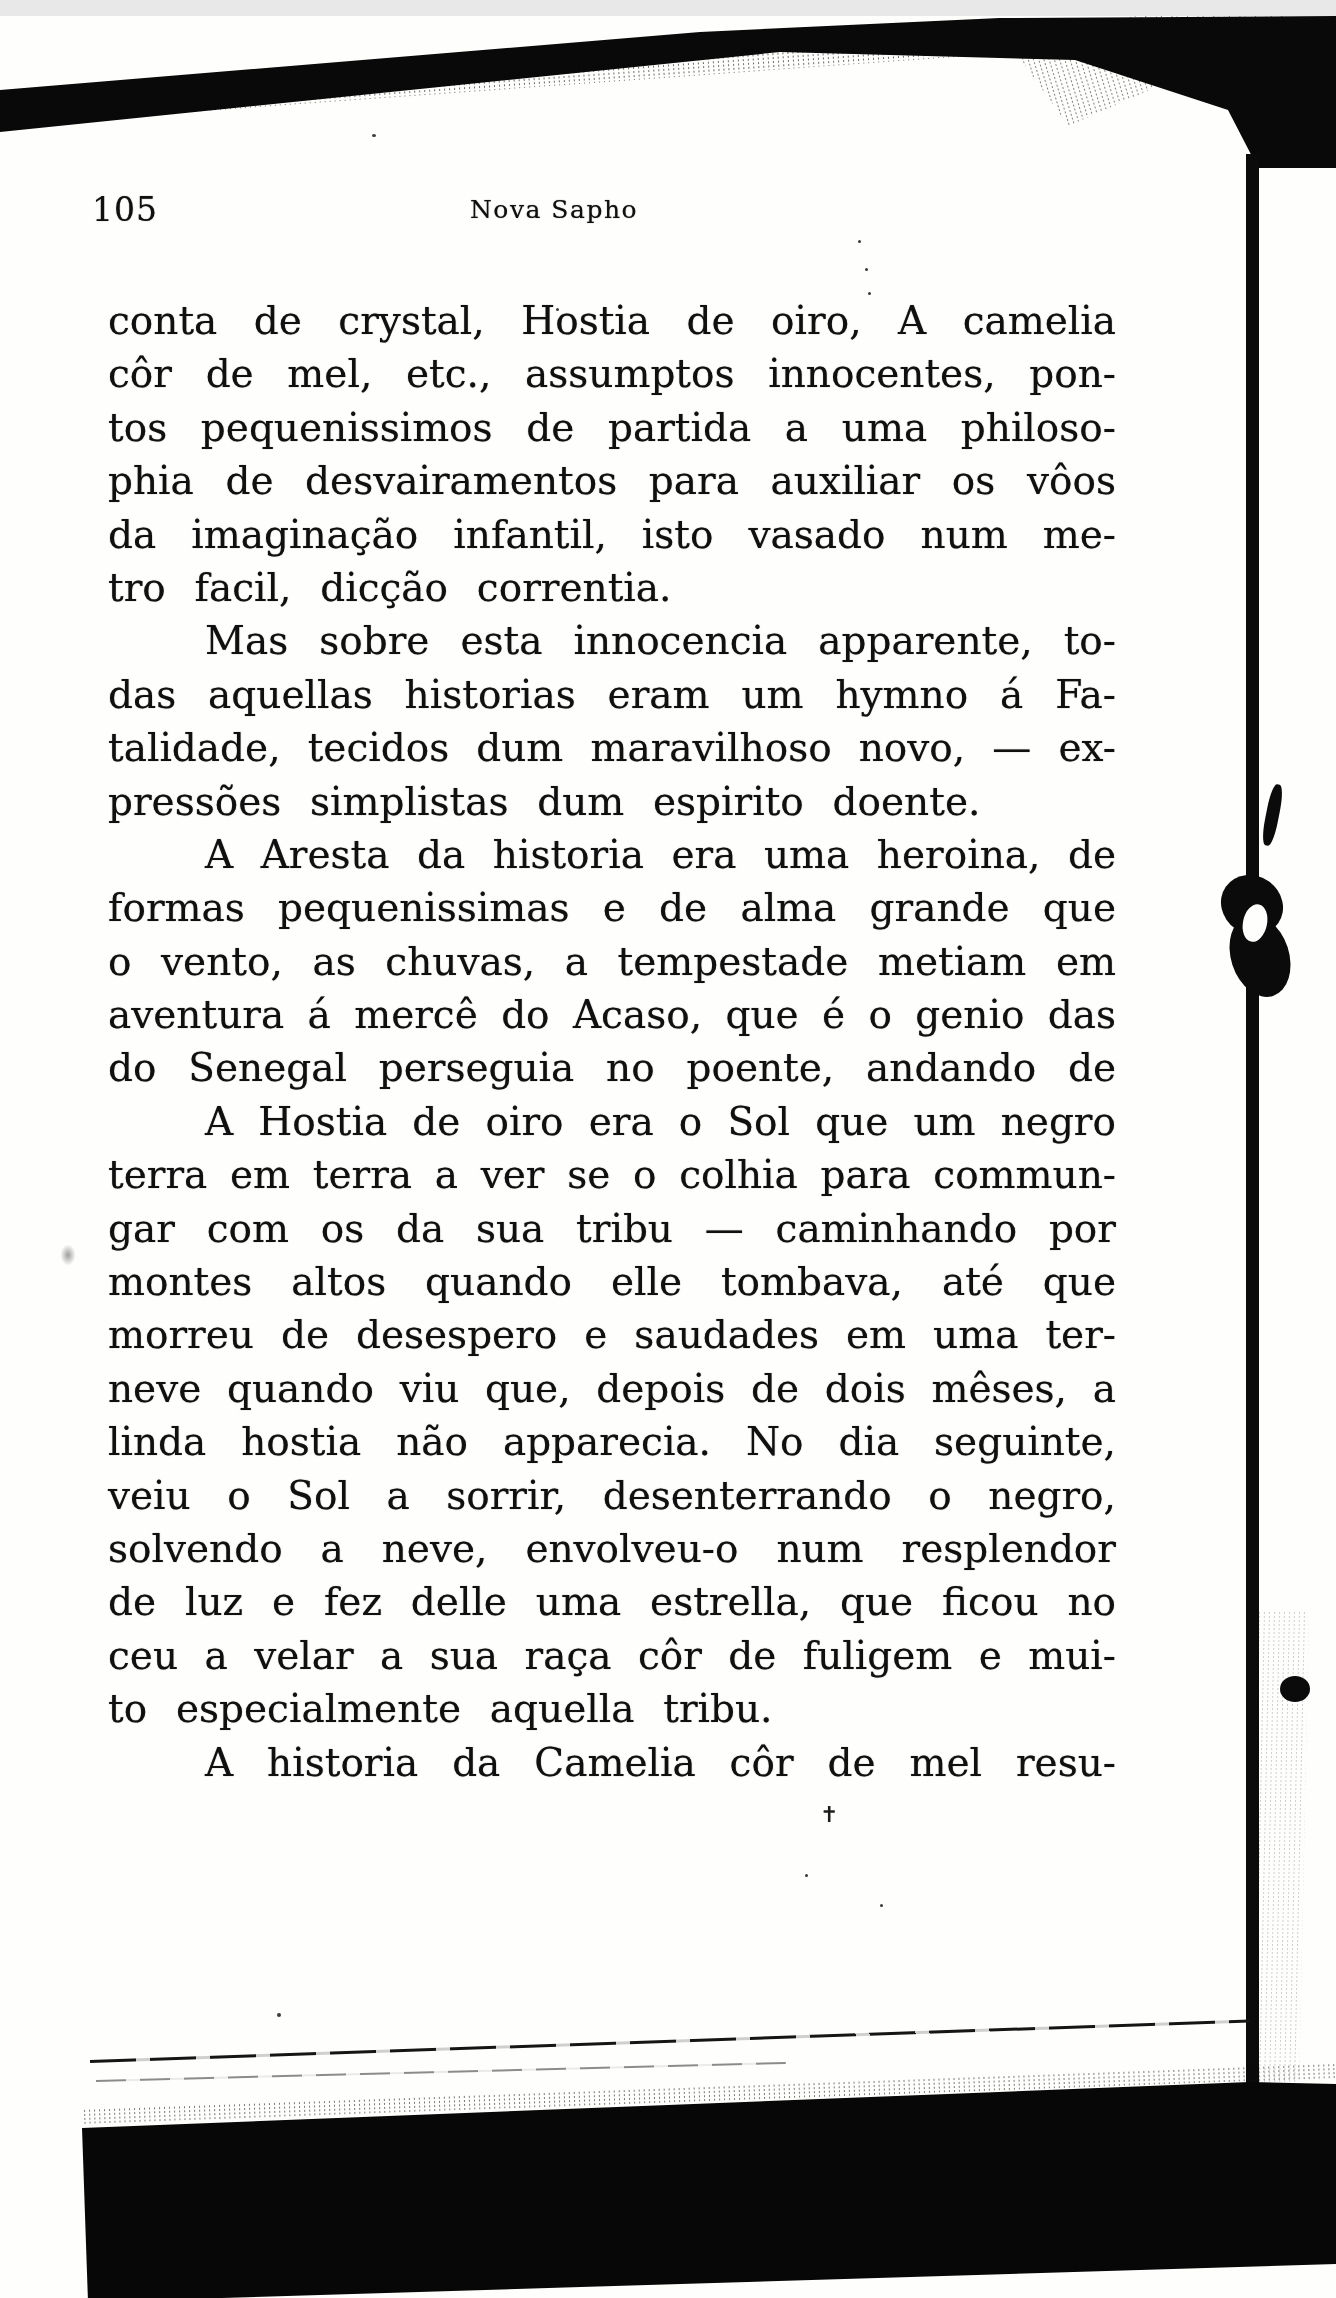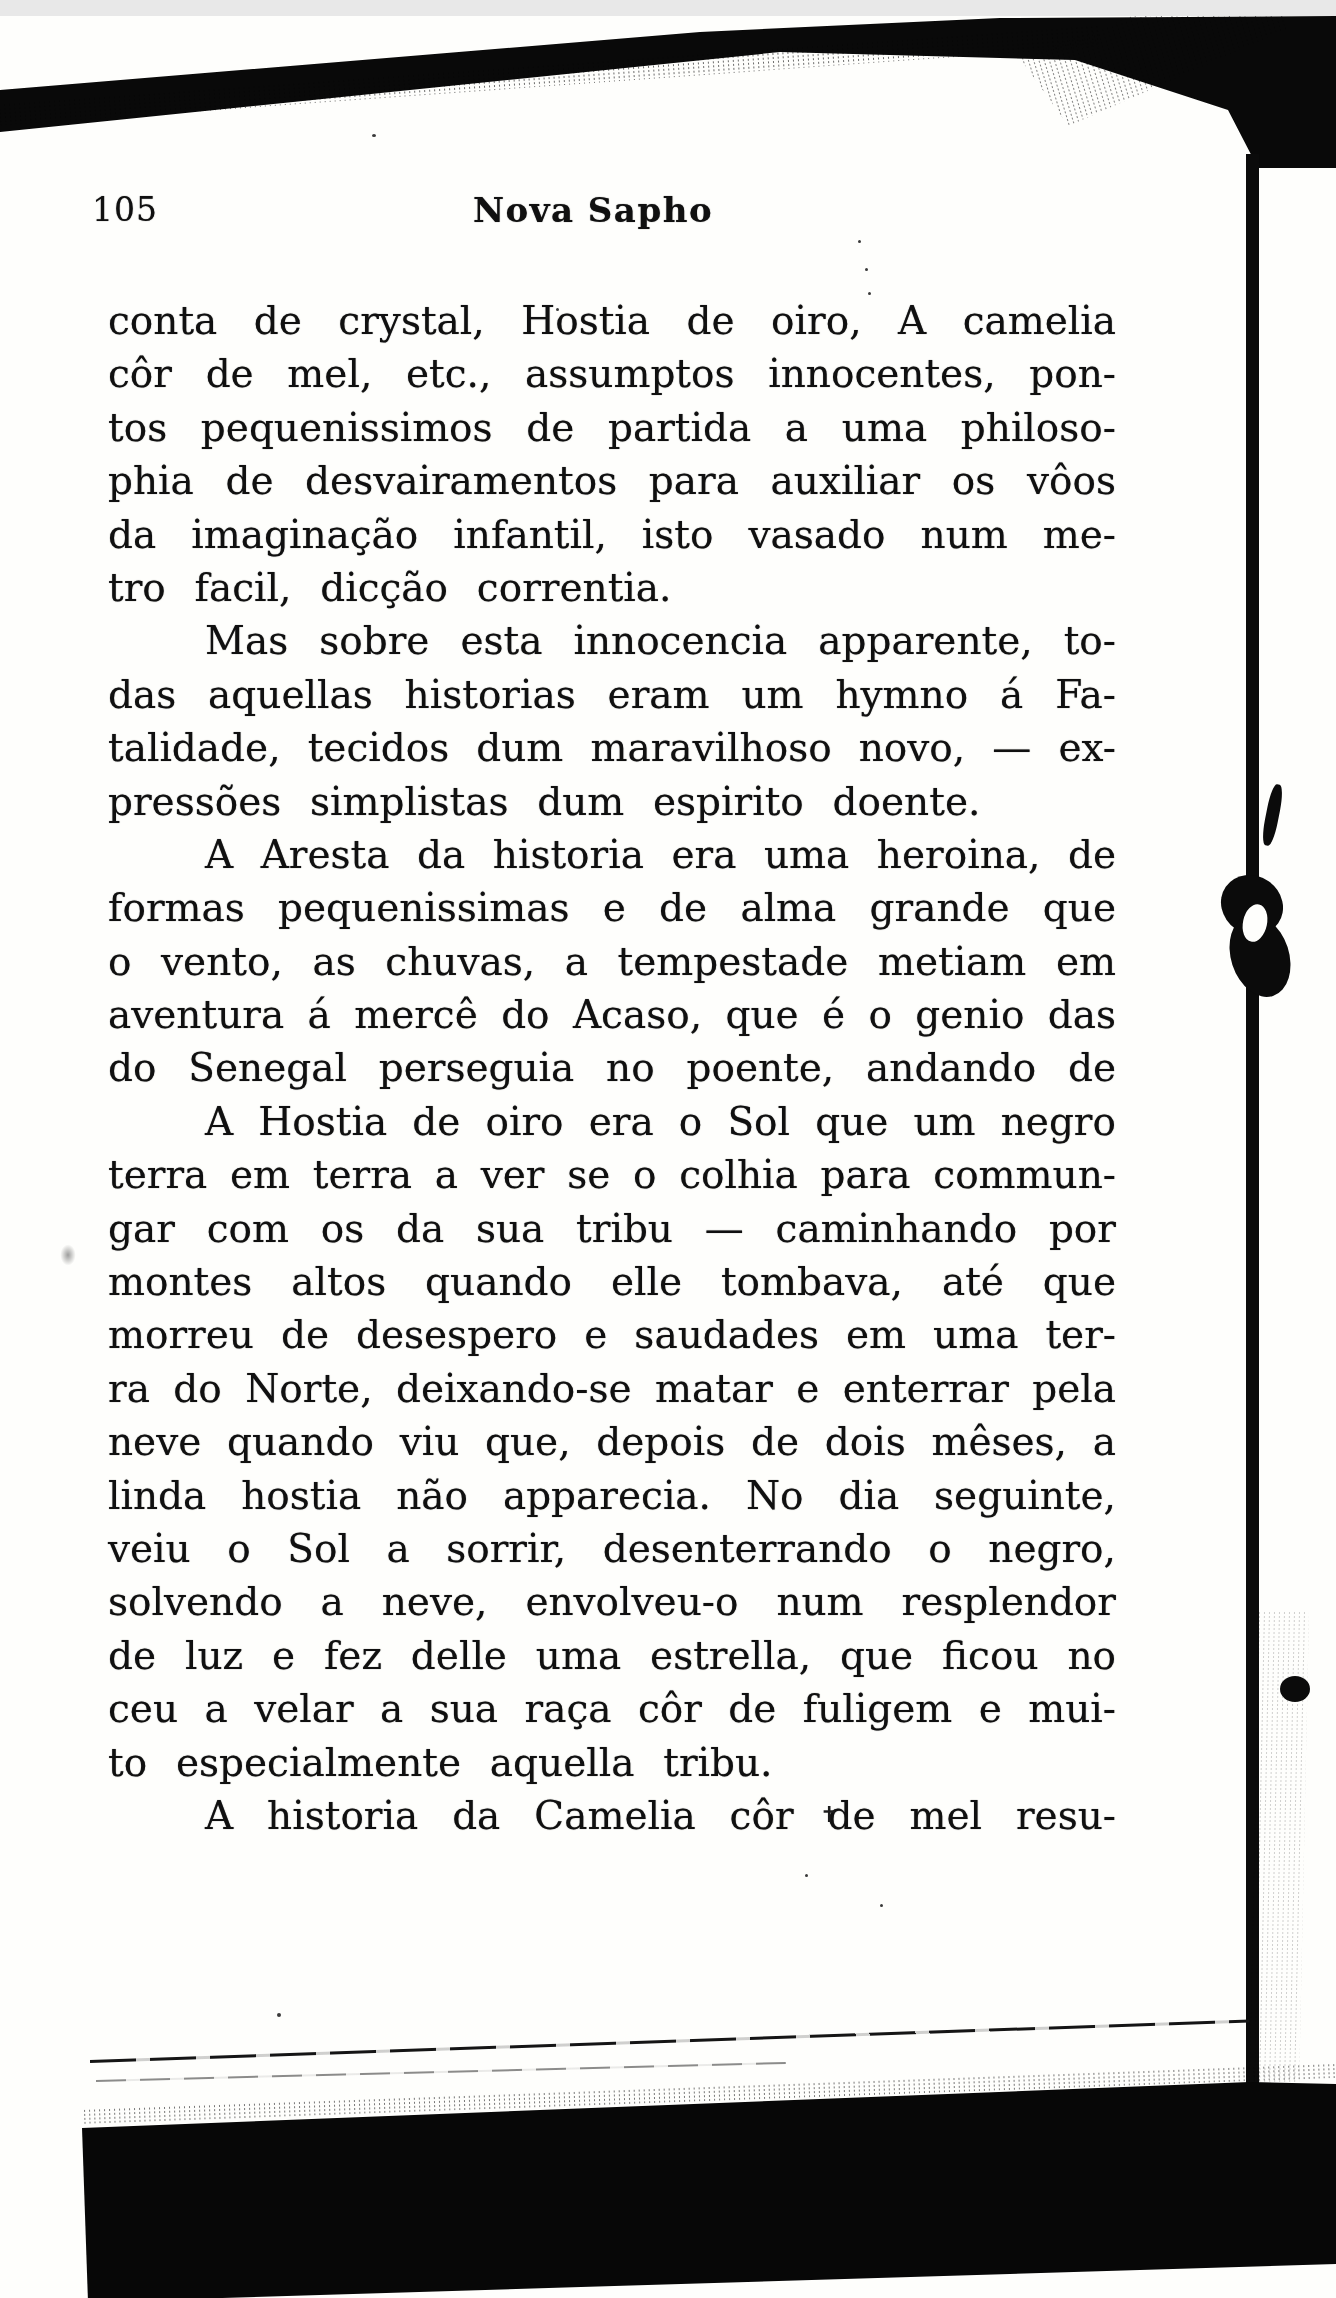--- a/index.html
+++ b/index.html
@@ -52,24 +52,23 @@
     background:radial-gradient(rgba(0,0,0,.38),rgba(0,0,0,0) 68%);
   }
   
   #page-header{position:absolute;left:0;top:172px;width:1336px;height:46px;}
   #page-number{
     position:absolute;left:92px;top:0;
     font-size:33px;line-height:44px;letter-spacing:1px;
     text-shadow:0 0 1px rgba(10,10,10,.65);
   }
   #running-title{
-    position:absolute;left:593px;top:0;transform:translateX(-50%);
-    font-size:34px;line-height:44px;letter-spacing:1.5px;
+    position:absolute;left:554px;top:0;transform:translateX(-50%);
+    font-size:25px;line-height:44px;letter-spacing:1.5px;
     text-shadow:0 0 1px rgba(10,10,10,.65);
-    font-weight:bold;
   }
   #text-block{
     position:absolute;left:108px;top:278px;width:1008px;
     font-size:39px;
     text-shadow:0 0 1px rgba(10,10,10,.6);
   }
   .tline{
     height:53.4px;line-height:53.4px;
     text-align:justify;text-align-last:justify;
     white-space:nowrap;
@@ -133,21 +132,20 @@
       <div class="tline tline-indent"><span>A </span><span class="it">Aresta</span><span> da historia era uma heroina, de</span></div>
       <div class="tline"><span>formas pequenissimas e de alma grande que</span></div>
       <div class="tline"><span>o vento, as chuvas, a tempestade metiam em</span></div>
       <div class="tline"><span>aventura á mercê do Acaso, que é o genio das</span></div>
       <div class="tline"><span>do Senegal perseguia no poente, andando de</span></div>
       <div class="tline tline-indent"><span>A </span><span class="it">Hostia de oiro</span><span> era o Sol que um negro</span></div>
       <div class="tline"><span>terra em terra a ver se o colhia para commun-</span></div>
       <div class="tline"><span>gar com os da sua tribu — caminhando por</span></div>
       <div class="tline"><span>montes altos quando elle tombava, até que</span></div>
       <div class="tline"><span>morreu de desespero e saudades em uma ter-</span></div>
-      <div class="tline"><span>ra do Norte, deixando-se matar e enterrar pela</span></div>
       <div class="tline"><span>neve quando viu que, depois de dois mêses, a</span></div>
       <div class="tline"><span>linda hostia não apparecia. No dia seguinte,</span></div>
       <div class="tline"><span>veiu o Sol a sorrir, desenterrando o negro,</span></div>
       <div class="tline"><span>solvendo a neve, envolveu-o num resplendor</span></div>
       <div class="tline"><span>de luz e fez delle uma estrella, que ficou no</span></div>
       <div class="tline"><span>ceu a velar a sua raça côr de fuligem e mui-</span></div>
       <div class="tline tline-end"><span>to especialmente aquella tribu.</span></div>
       <div class="tline tline-indent"><span>A historia da </span><span class="it">Camelia côr de mel</span><span> resu-</span></div>
     </div>
 

